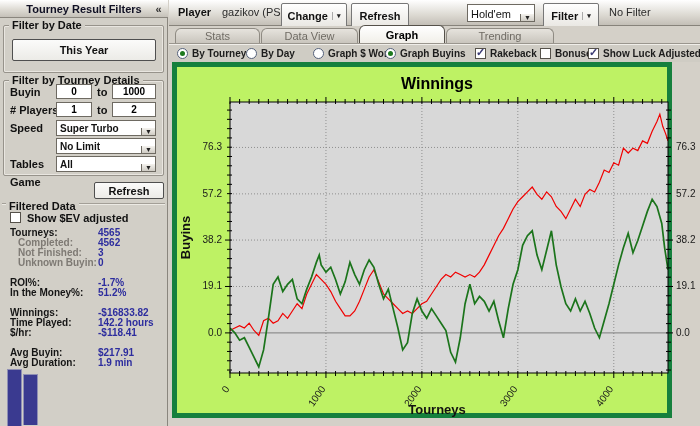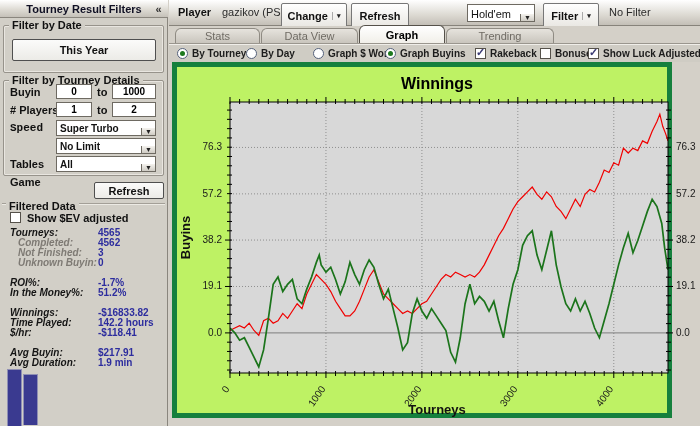--- a/index.html
+++ b/index.html
@@ -22,21 +22,21 @@
   input.fld { position:absolute; height:15px; border:1px solid #6e6a62; background:#fff; font:bold 10px "Liberation Sans",sans-serif; text-align:center; padding:0 2px; }
   .combo { position:absolute; height:16px; border:1px solid #6e6a62; background:#fff; display:flex; align-items:flex-end; }
   .combo .cval { flex:1; font-weight:bold; font-size:10px; padding:1px 3px; white-space:nowrap; overflow:hidden; }
   .combo .cbtn { width:14px; background:linear-gradient(#f4f2ee,#cfccc4); border-left:1px solid #6e6a62;
     display:flex; align-items:center; justify-content:center; font-size:7px; color:#222; }
   .divider { position:absolute; left:2px; width:163px; height:2px; border-top:1px solid #a39f97; border-bottom:1px solid #eceae4; }
   .cb { width:11px; height:11px; background:#fff; border:1px solid #55514a; position:relative; display:inline-block; }
   .cb.on::after { content:"\2713"; position:absolute; left:0px; top:-3px; font-size:11px; font-weight:bold; color:#3c3c74; }
   #stats { position:absolute; left:10px; top:228px; width:152px; }
   .srow { height:10px; display:flex; font:bold 10px "Liberation Sans",sans-serif; line-height:10px; }
-  .srow .slab { width:88px; color:#151515; white-space:nowrap;font-style:italic; }
+  .srow .slab { width:88px; color:#151515; white-space:nowrap; }
   .srow.sub .slab { padding-left:8px; color:#7e7a74; }
   .srow .sval { color:#2d2d9e; white-space:nowrap; }
   .srow.gap { margin-top:10px; }
   .mini-bar { position:absolute; background:#3a3a90; border:1px solid #8f8fb4; border-bottom:none; }
 
   
   #playerbar { position:absolute; left:169px; top:0; width:531px; height:26px;
     background:linear-gradient(#ffffff,#dcd9d2 60%,#c3bfb7); border-bottom:1px solid #87837b; }
   #playerbar .item { position:absolute; top:6px; white-space:nowrap; }
   .tb-btn { position:absolute; top:3px; height:19px; background:linear-gradient(#ffffff,#e8e6e1); border:1px solid #777;
@@ -85,21 +85,21 @@
     <span class="flabel" style="left:10px;top:86px;">Buyin</span>
     <input class="fld" style="left: 56px; top: 84px; width: 36px;" value="0">
     <span class="flabel" style="left:97px;top:86px;">to</span>
     <input class="fld" style="left: 112px; top: 84px; width: 44px;" value="1000">
 
     <span class="flabel" style="left:10px;top:104px;"># Players</span>
     <input class="fld" style="left: 56px; top: 102px; width: 36px;" value="1">
     <span class="flabel" style="left:97px;top:104px;">to</span>
     <input class="fld" style="left: 112px; top: 102px; width: 44px;" value="2">
 
-    <span class="flabel" style="left:10px;top:122px;font-family:Liberation Mono, monospace;">Speed</span>
+    <span class="flabel" style="left:10px;top:122px;">Speed</span>
     <div class="combo" style="left:56px;top:120px;width:100px;">
       <span class="cval">Super Turbo</span>
       <span class="cbtn">▼</span>
     </div>
 
     <span class="flabel" style="left:10px;top:140px;margin-top:36px;">Game</span>
     <div class="combo" style="left:56px;top:138px;width:100px;">
       <span class="cval">No Limit</span>
       <span class="cbtn">▼</span>
     </div>

